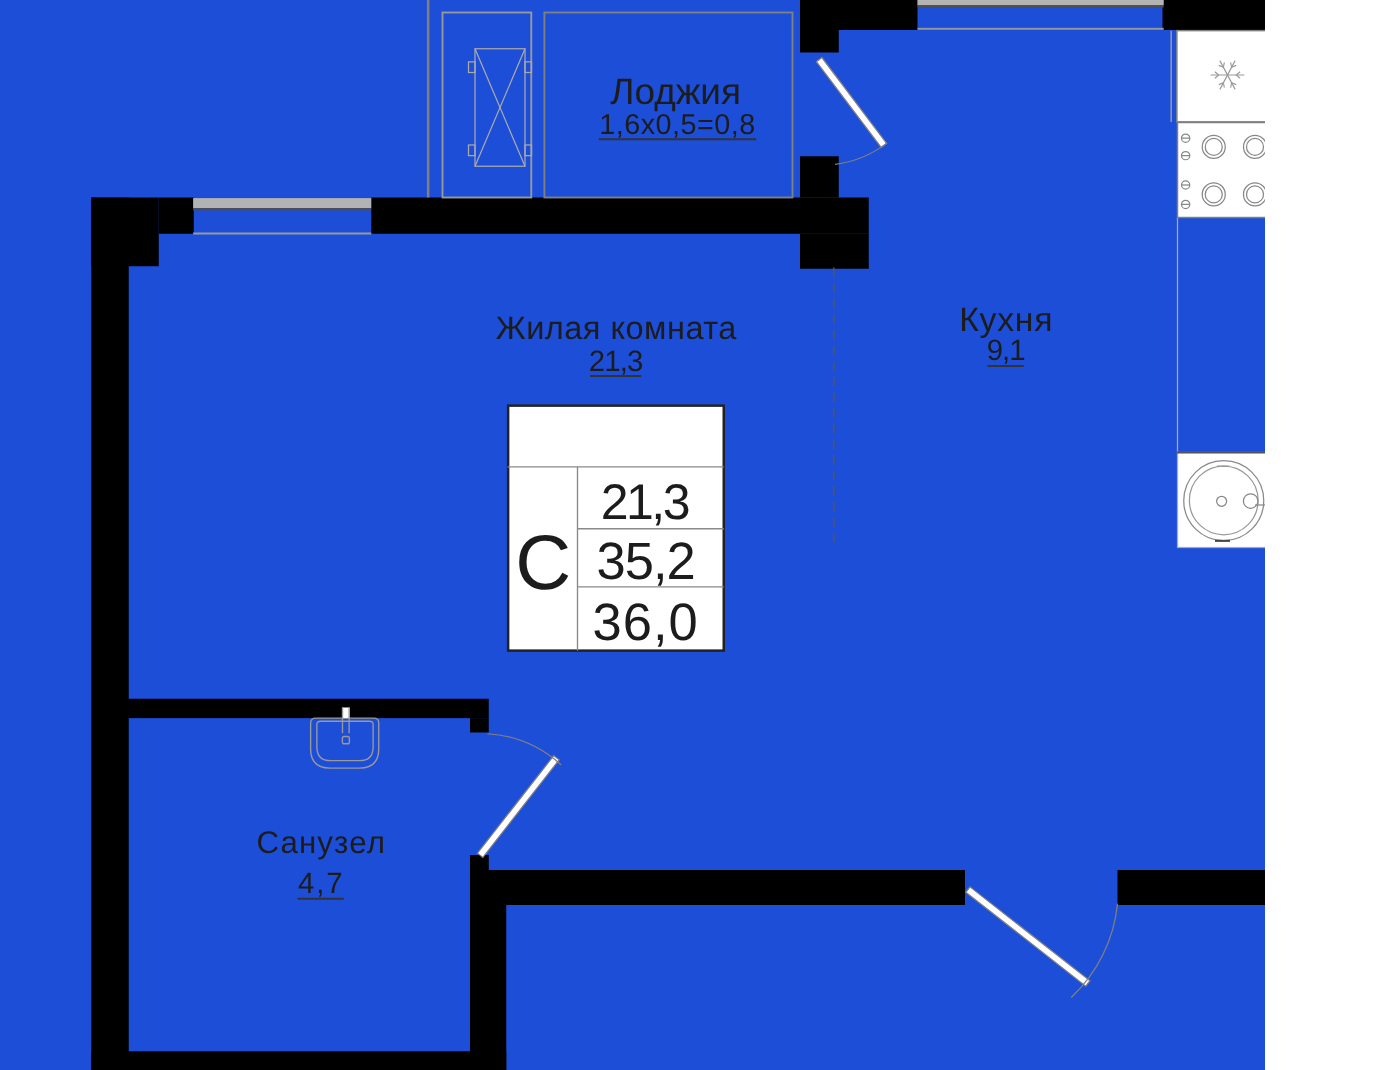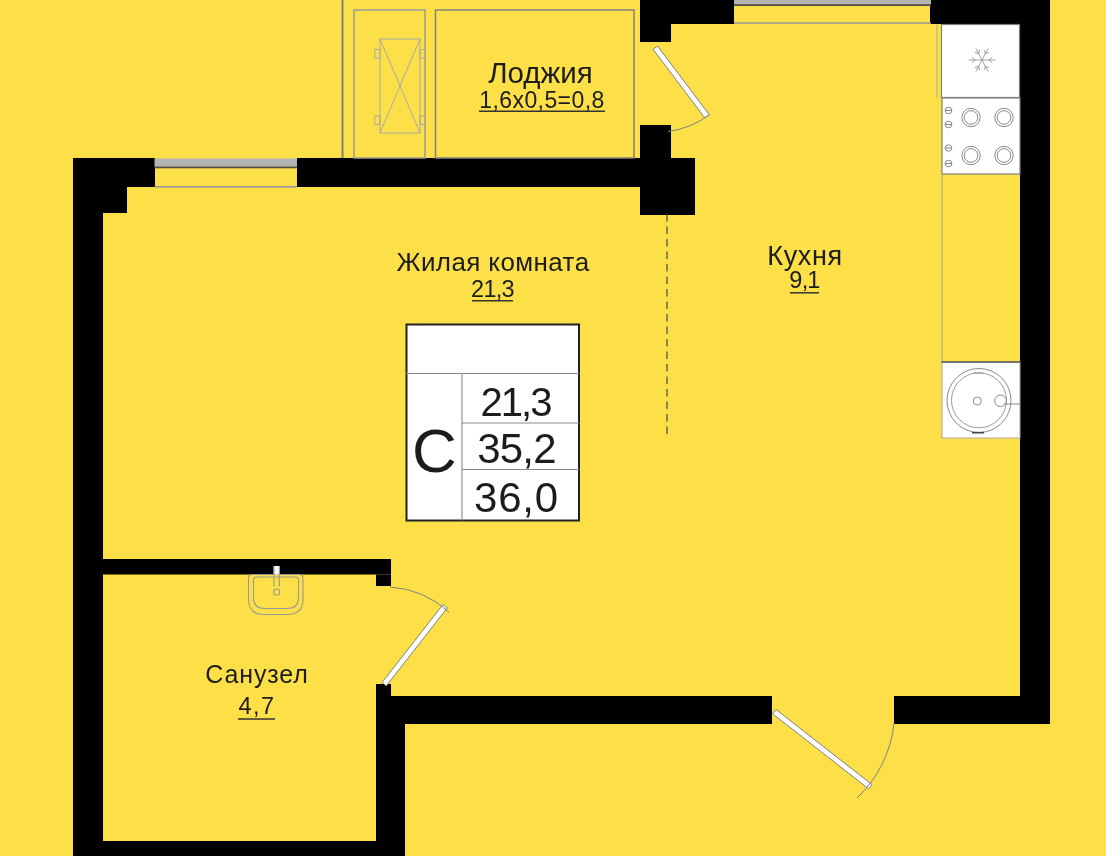--- a/index.html
+++ b/index.html
@@ -1,16 +1,16 @@
 <!DOCTYPE html>
 <html><head>
 <meta charset="utf-8">
 <style>
   html,body{margin:0;padding:0;background:#fff;}
-  .plan{position:relative;width:1106px;height:856px;background:#fde047;overflow:hidden;
+  .plan{position:relative;width:1012px;height:856px;background:#1d4ed8;overflow:hidden;
         font-family:"Liberation Sans", sans-serif;}
   svg{position:absolute;left:0;top:0;}
   text{fill:#1c1c1c;}
 </style>
 </head>
 <body>
 <div class="plan">
 <svg width="1106" height="856" viewBox="0 0 1106 856">
 
 <rect x="73" y="158" width="30" height="698" fill="#000"></rect>

